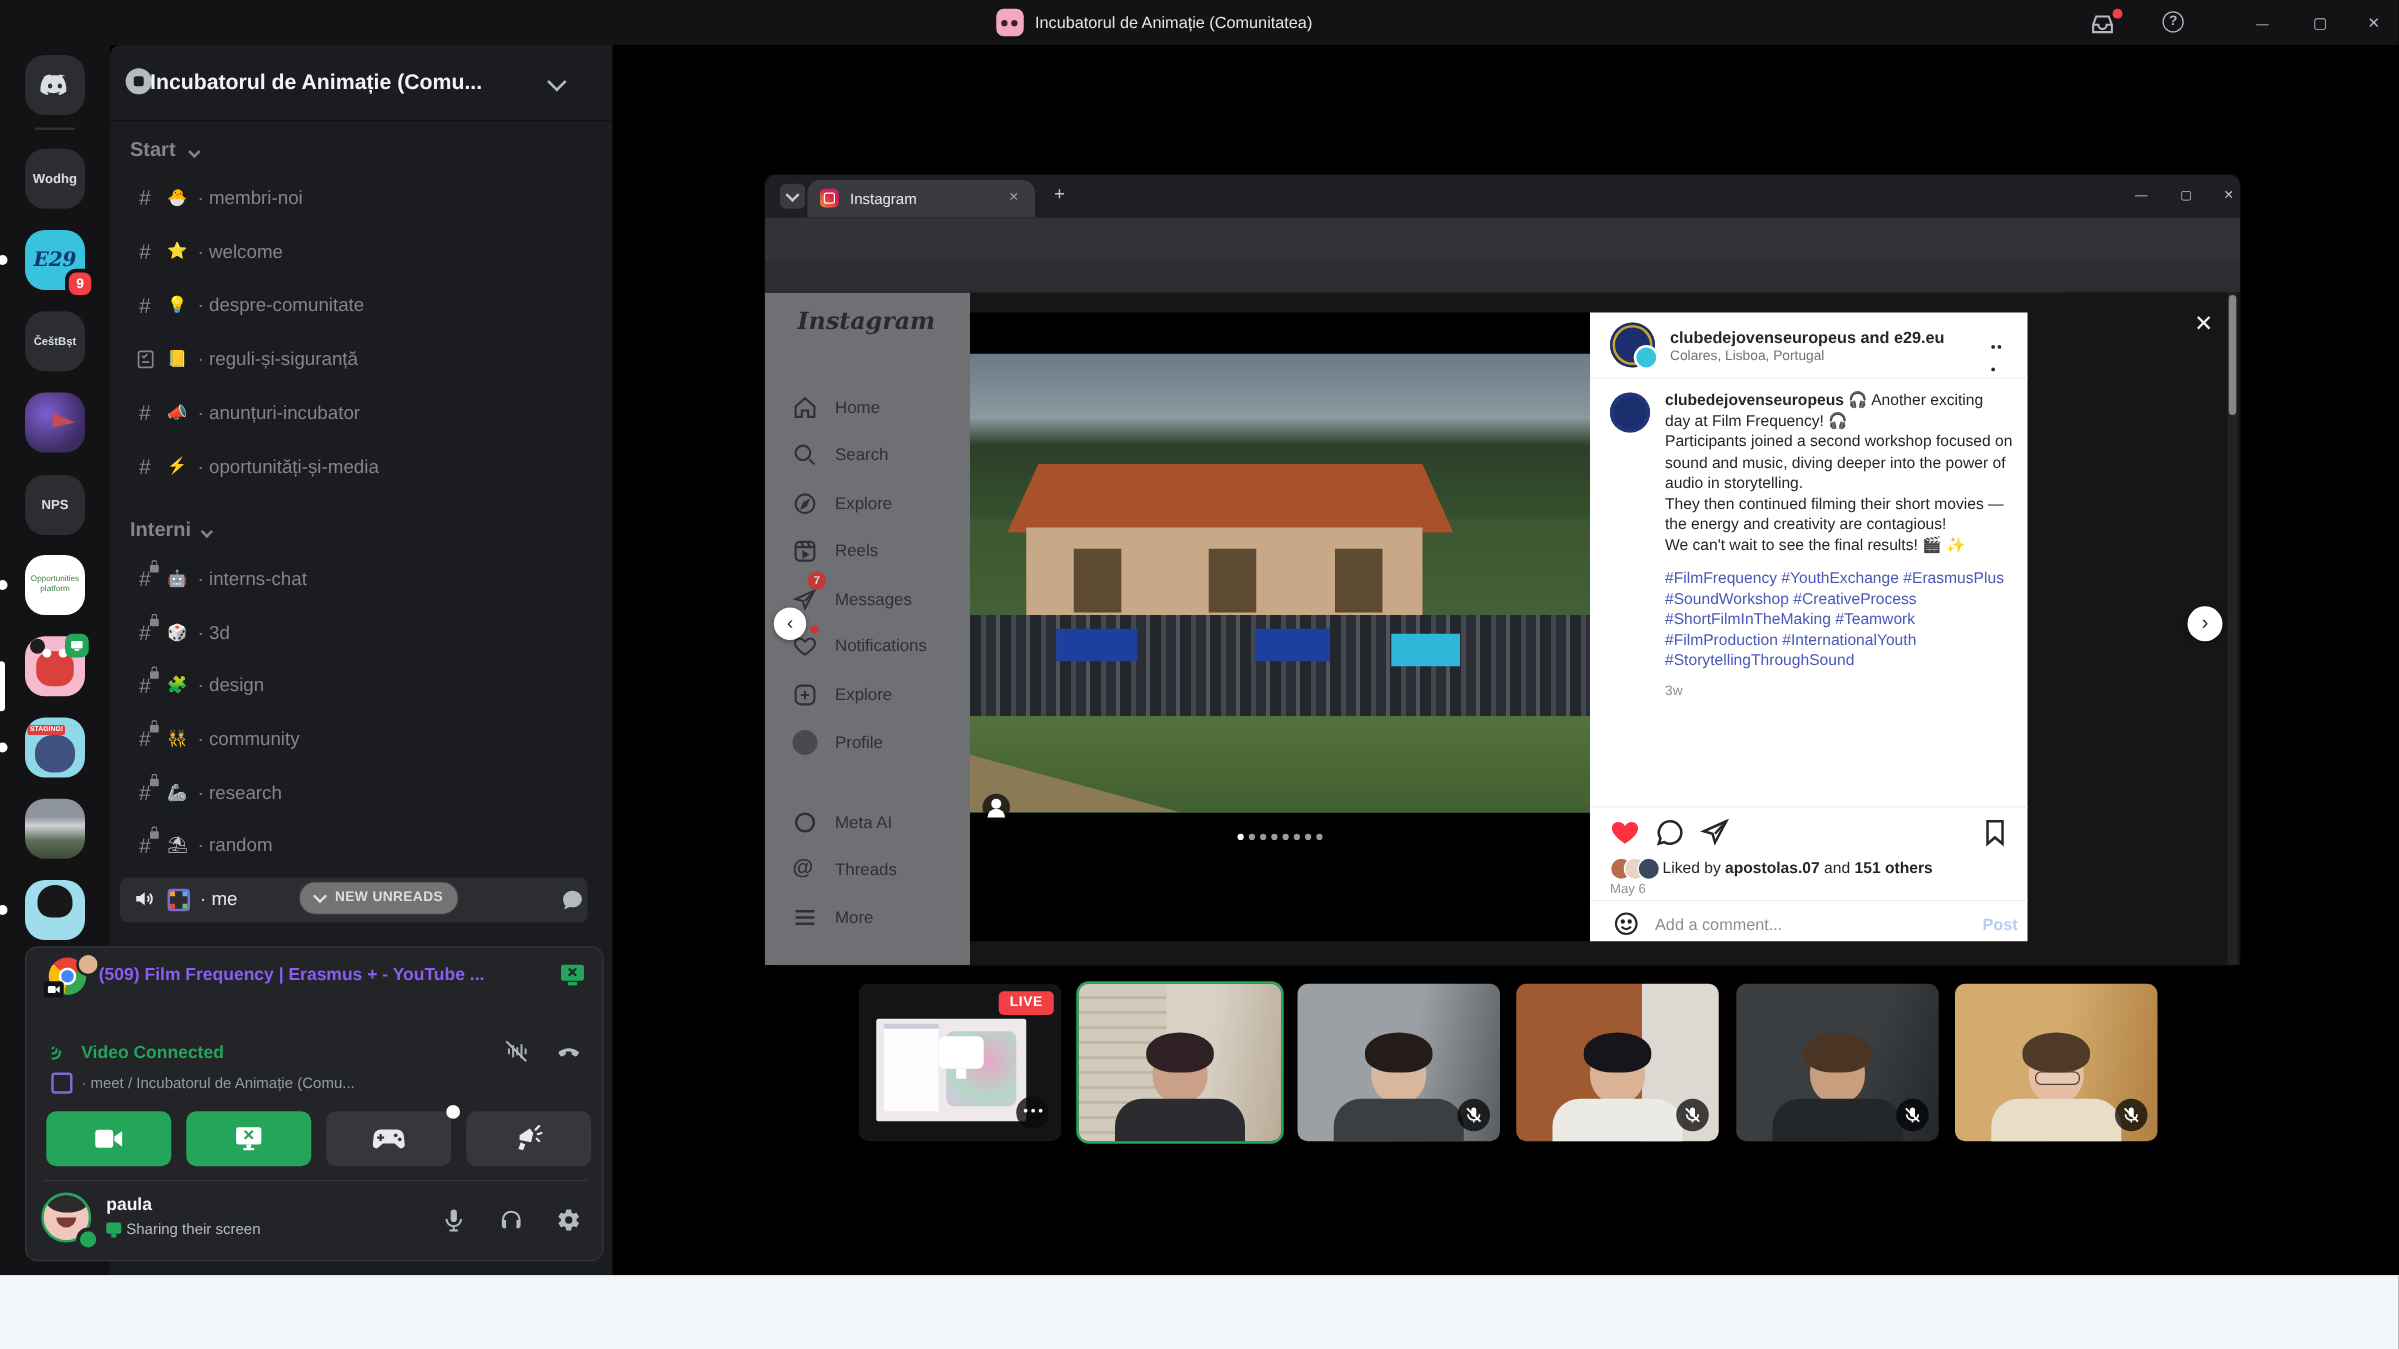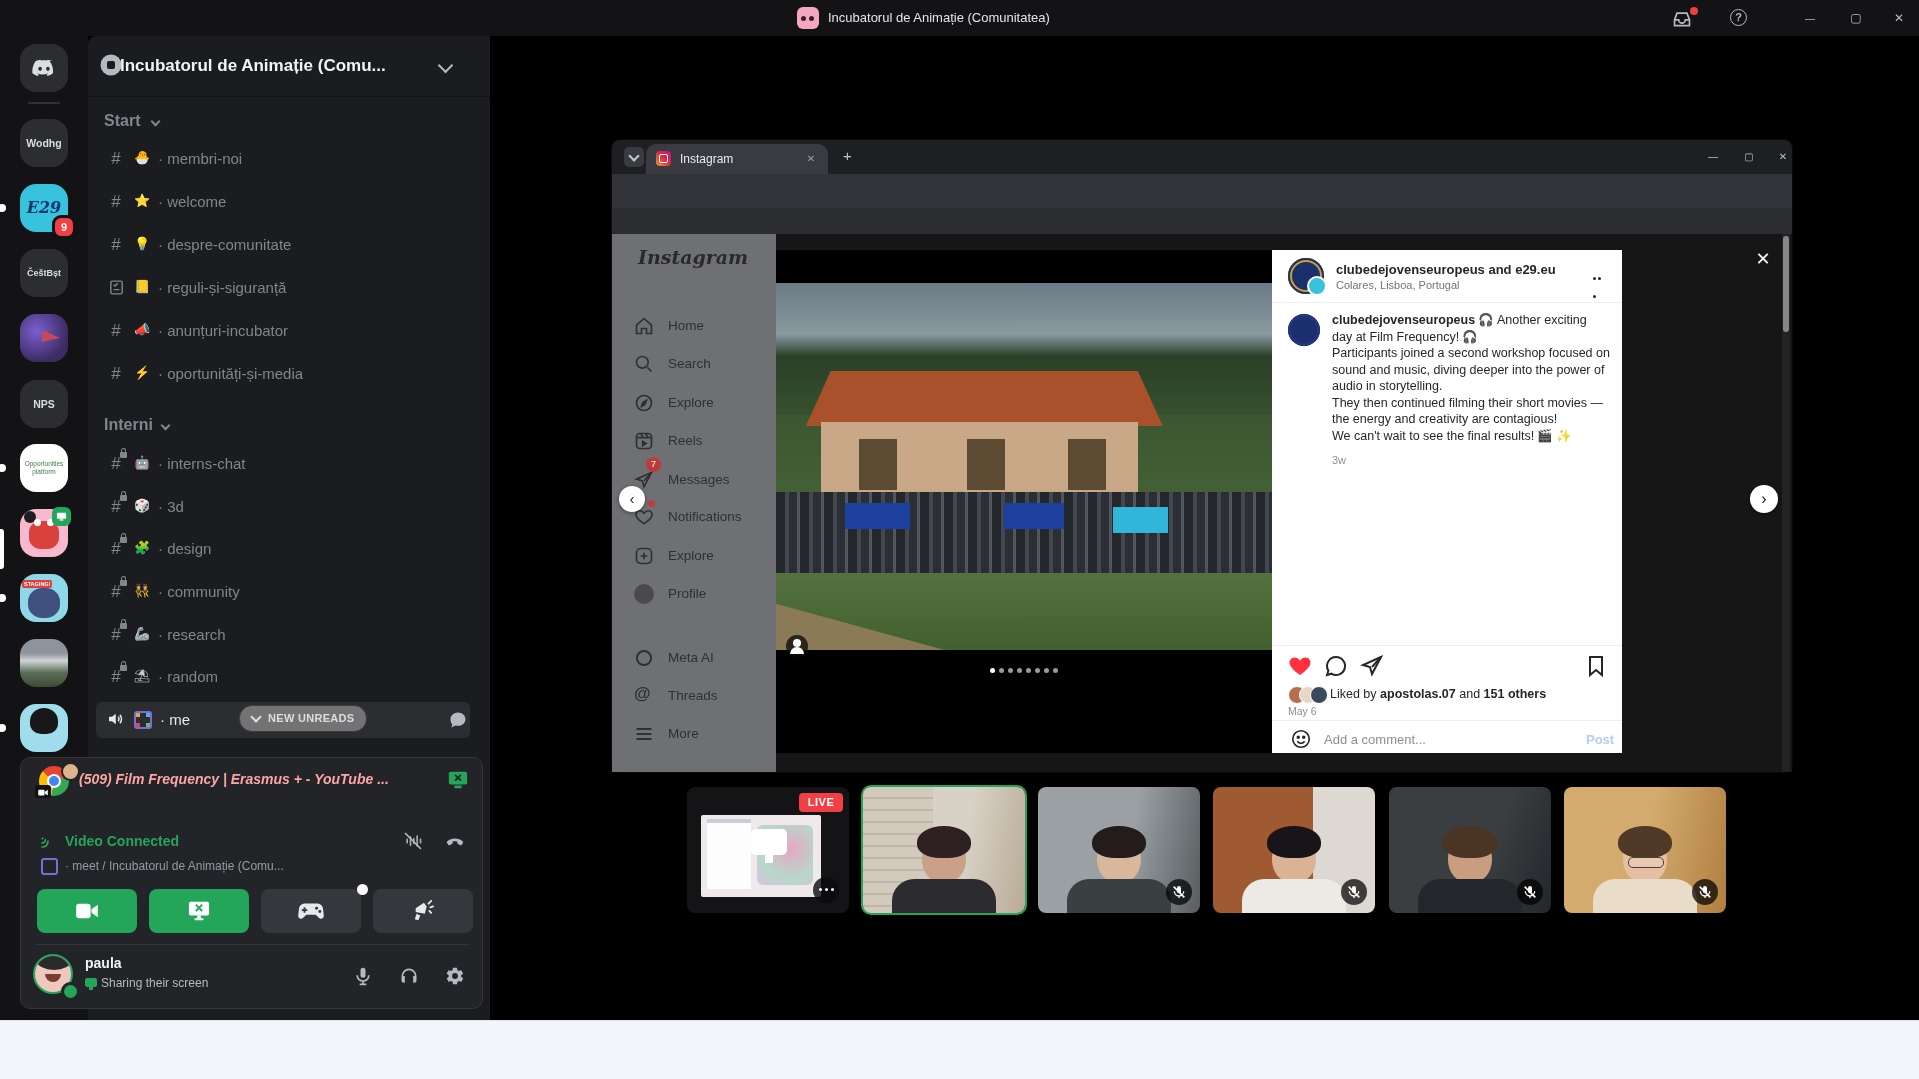--- a/index.html
+++ b/index.html
@@ -82,22 +82,22 @@
   #voice-chat-ic{left:360px;top:674px;color:#b5bac1;}
   
   #voice-panel{left:20px;top:757px;width:463px;height:252px;background:#232428;border:1px solid #35363b;
     border-radius:10px;z-index:50;box-sizing:border-box;}
   .chrome-logo{border-radius:50%;background:conic-gradient(from -50deg,#ea4335 0 120deg,#34a853 120deg 240deg,#fbbc05 240deg 360deg);}
   .chrome-logo::after{content:"";position:absolute;left:26%;top:26%;width:48%;height:48%;border-radius:50%;
     background:#4285f4;border:2px solid #fff;box-sizing:border-box;}
   #vp-chrome{left:18px;top:8px;width:30px;height:30px;}
   #vp-avatar{left:40px;top:4px;width:15px;height:15px;border-radius:50%;background:#dcb48e;border:2px solid #232428;z-index:2;}
   #vp-camband{left:14px;top:27px;width:16px;height:13px;border-radius:3px;background:#111214;z-index:2;color:#fff;}
-  #vp-title{left:58px;top:13px;width:358px;font-size:14px;font-weight:bold;color:#fca5a5;
-    white-space:nowrap;overflow:hidden;font-style:italic;}
+  #vp-title{left:58px;top:13px;width:358px;font-size:14px;font-weight:bold;color:#8b5cf6;
+    white-space:nowrap;overflow:hidden;}
   #vp-stop{left:426px;top:11px;width:22px;height:22px;color:#23a55a;}
   #vp-status{left:44px;top:75px;font-size:14px;font-weight:bold;color:#23a55a;}
   #vp-signal{left:18px;top:74px;color:#23a55a;}
   #vp-noise{left:382px;top:73px;color:#b5bac1;}
   #vp-phone{left:424px;top:73px;color:#b5bac1;}
   #vp-grid{left:20px;top:100px;width:13px;height:13px;border:2px solid #7c6bd6;border-radius:3px;}
   #vp-channel{left:44px;top:101px;width:340px;font-size:12px;color:#949ba4;white-space:nowrap;overflow:hidden;}
   #vp-channel::before{content:"· ";}
   .vp-btn{top:131px;width:100px;height:44px;border-radius:8px;}
   .vp-btn.green{background:#23a55a;}
@@ -433,20 +433,21 @@
         <div id="post-authors" class="a">clubedejovenseuropeus and e29.eu</div>
         <div id="post-location" class="a">Colares, Lisboa, Portugal</div>
         <div id="post-kebab" class="a"><i></i><i></i><i></i></div>
         <div id="panel-div1" class="a"></div>
         <div id="cap-avatar" class="a"></div>
         <div id="caption" class="a">
           <span><b>clubedejovenseuropeus</b> <span>🎧 Another exciting day at Film Frequency! 🎧</span></span>
           <div>Participants joined a second workshop focused on sound and music, diving deeper into the power of audio in storytelling.</div>
           <div>They then continued filming their short movies — the energy and creativity are contagious!</div>
           <div>We can't wait to see the final results! 🎬 ✨</div>
+          <div id="hashtags">#FilmFrequency #YouthExchange #ErasmusPlus #SoundWorkshop #CreativeProcess #ShortFilmInTheMaking #Teamwork #FilmProduction #InternationalYouth #StorytellingThroughSound</div>
           <div id="cap-age">3w</div>
         </div>
         <div id="panel-div2" class="a"></div>
         <svg class="a act-ic" style="left:16px;color:#ff3040" width="24" height="24" viewBox="0 0 24 24" fill="currentColor">
             <path d="M12 21S3.6 15.6 1.9 10.8C.5 6.9 3 3.6 6.6 3.6c2.2 0 4 1.2 5.4 3.2 1.4-2 3.2-3.2 5.4-3.2 3.6 0 6.1 3.3 4.7 7.2C20.4 15.6 12 21 12 21z"></path>
           </svg>
         <svg class="a act-ic" style="left:52px" width="24" height="24" viewBox="0 0 24 24" fill="none" stroke="currentColor" stroke-width="2">
             <path d="M12 3a9 9 0 1 1-4.6 16.7L3 21l1.4-4.3A9 9 0 0 1 12 3z"></path>
           </svg>
         <svg class="a act-ic" style="left:88px" width="24" height="24" viewBox="0 0 24 24" fill="none" stroke="currentColor" stroke-width="2">

